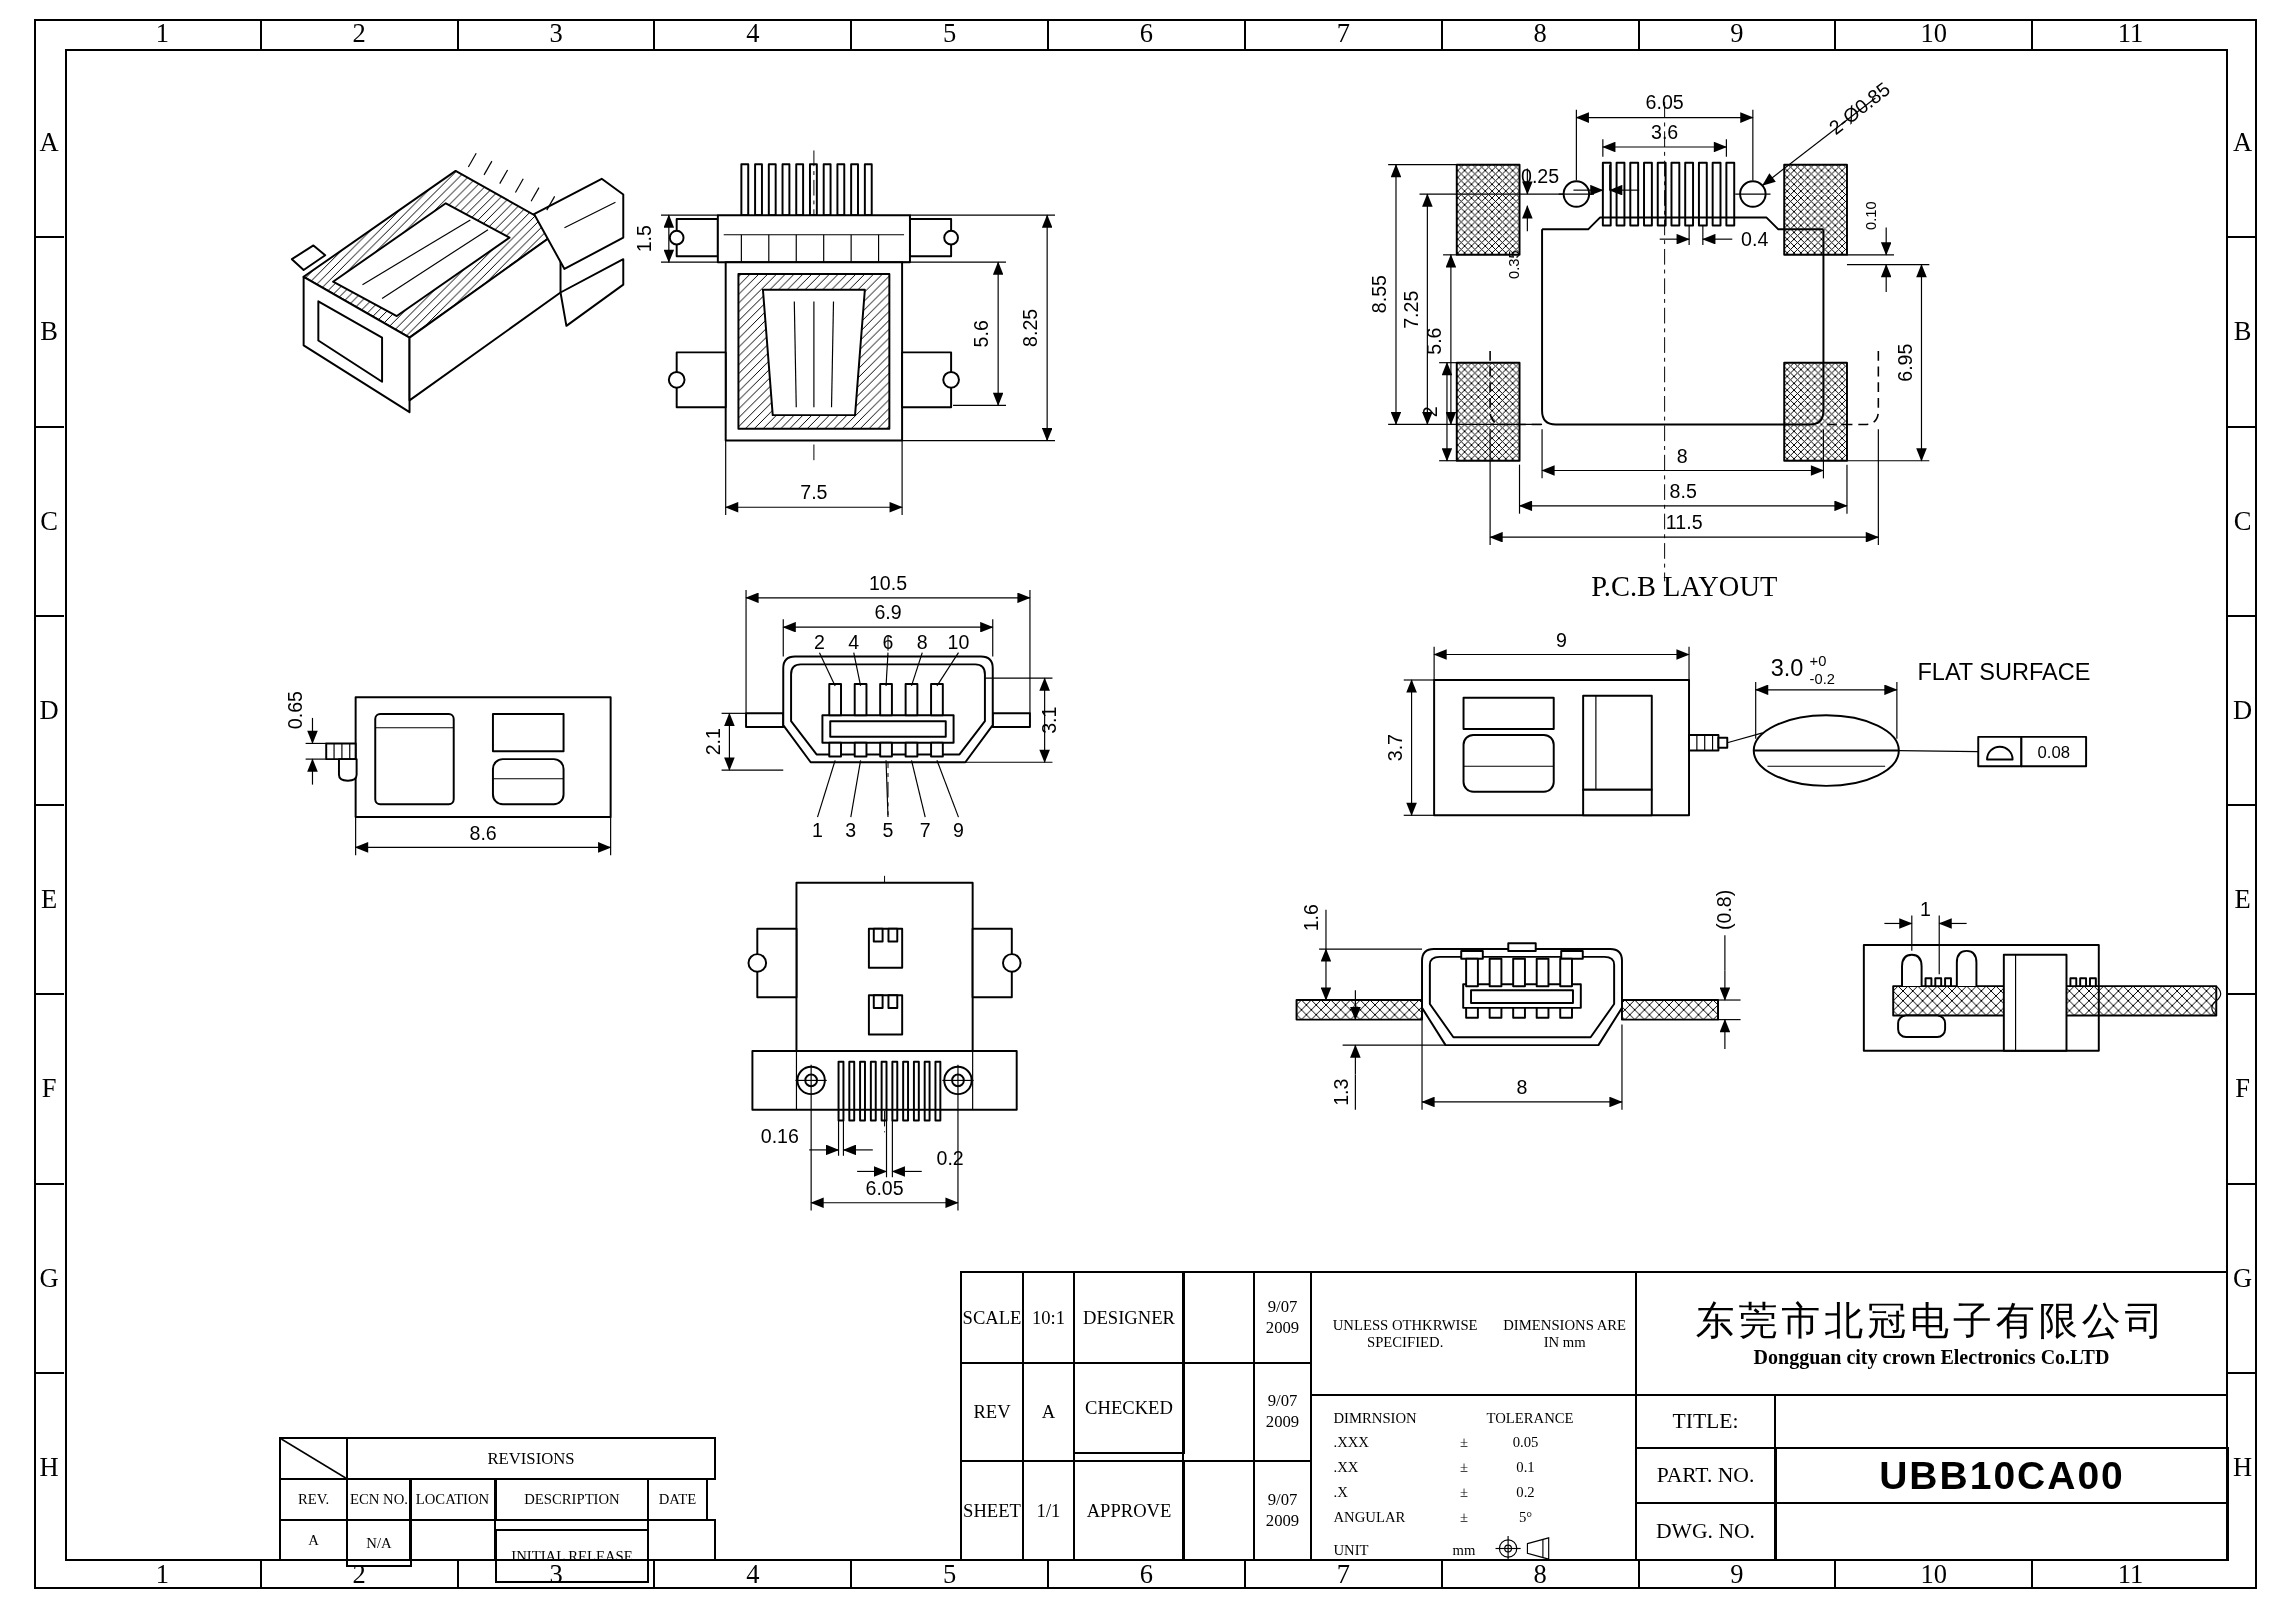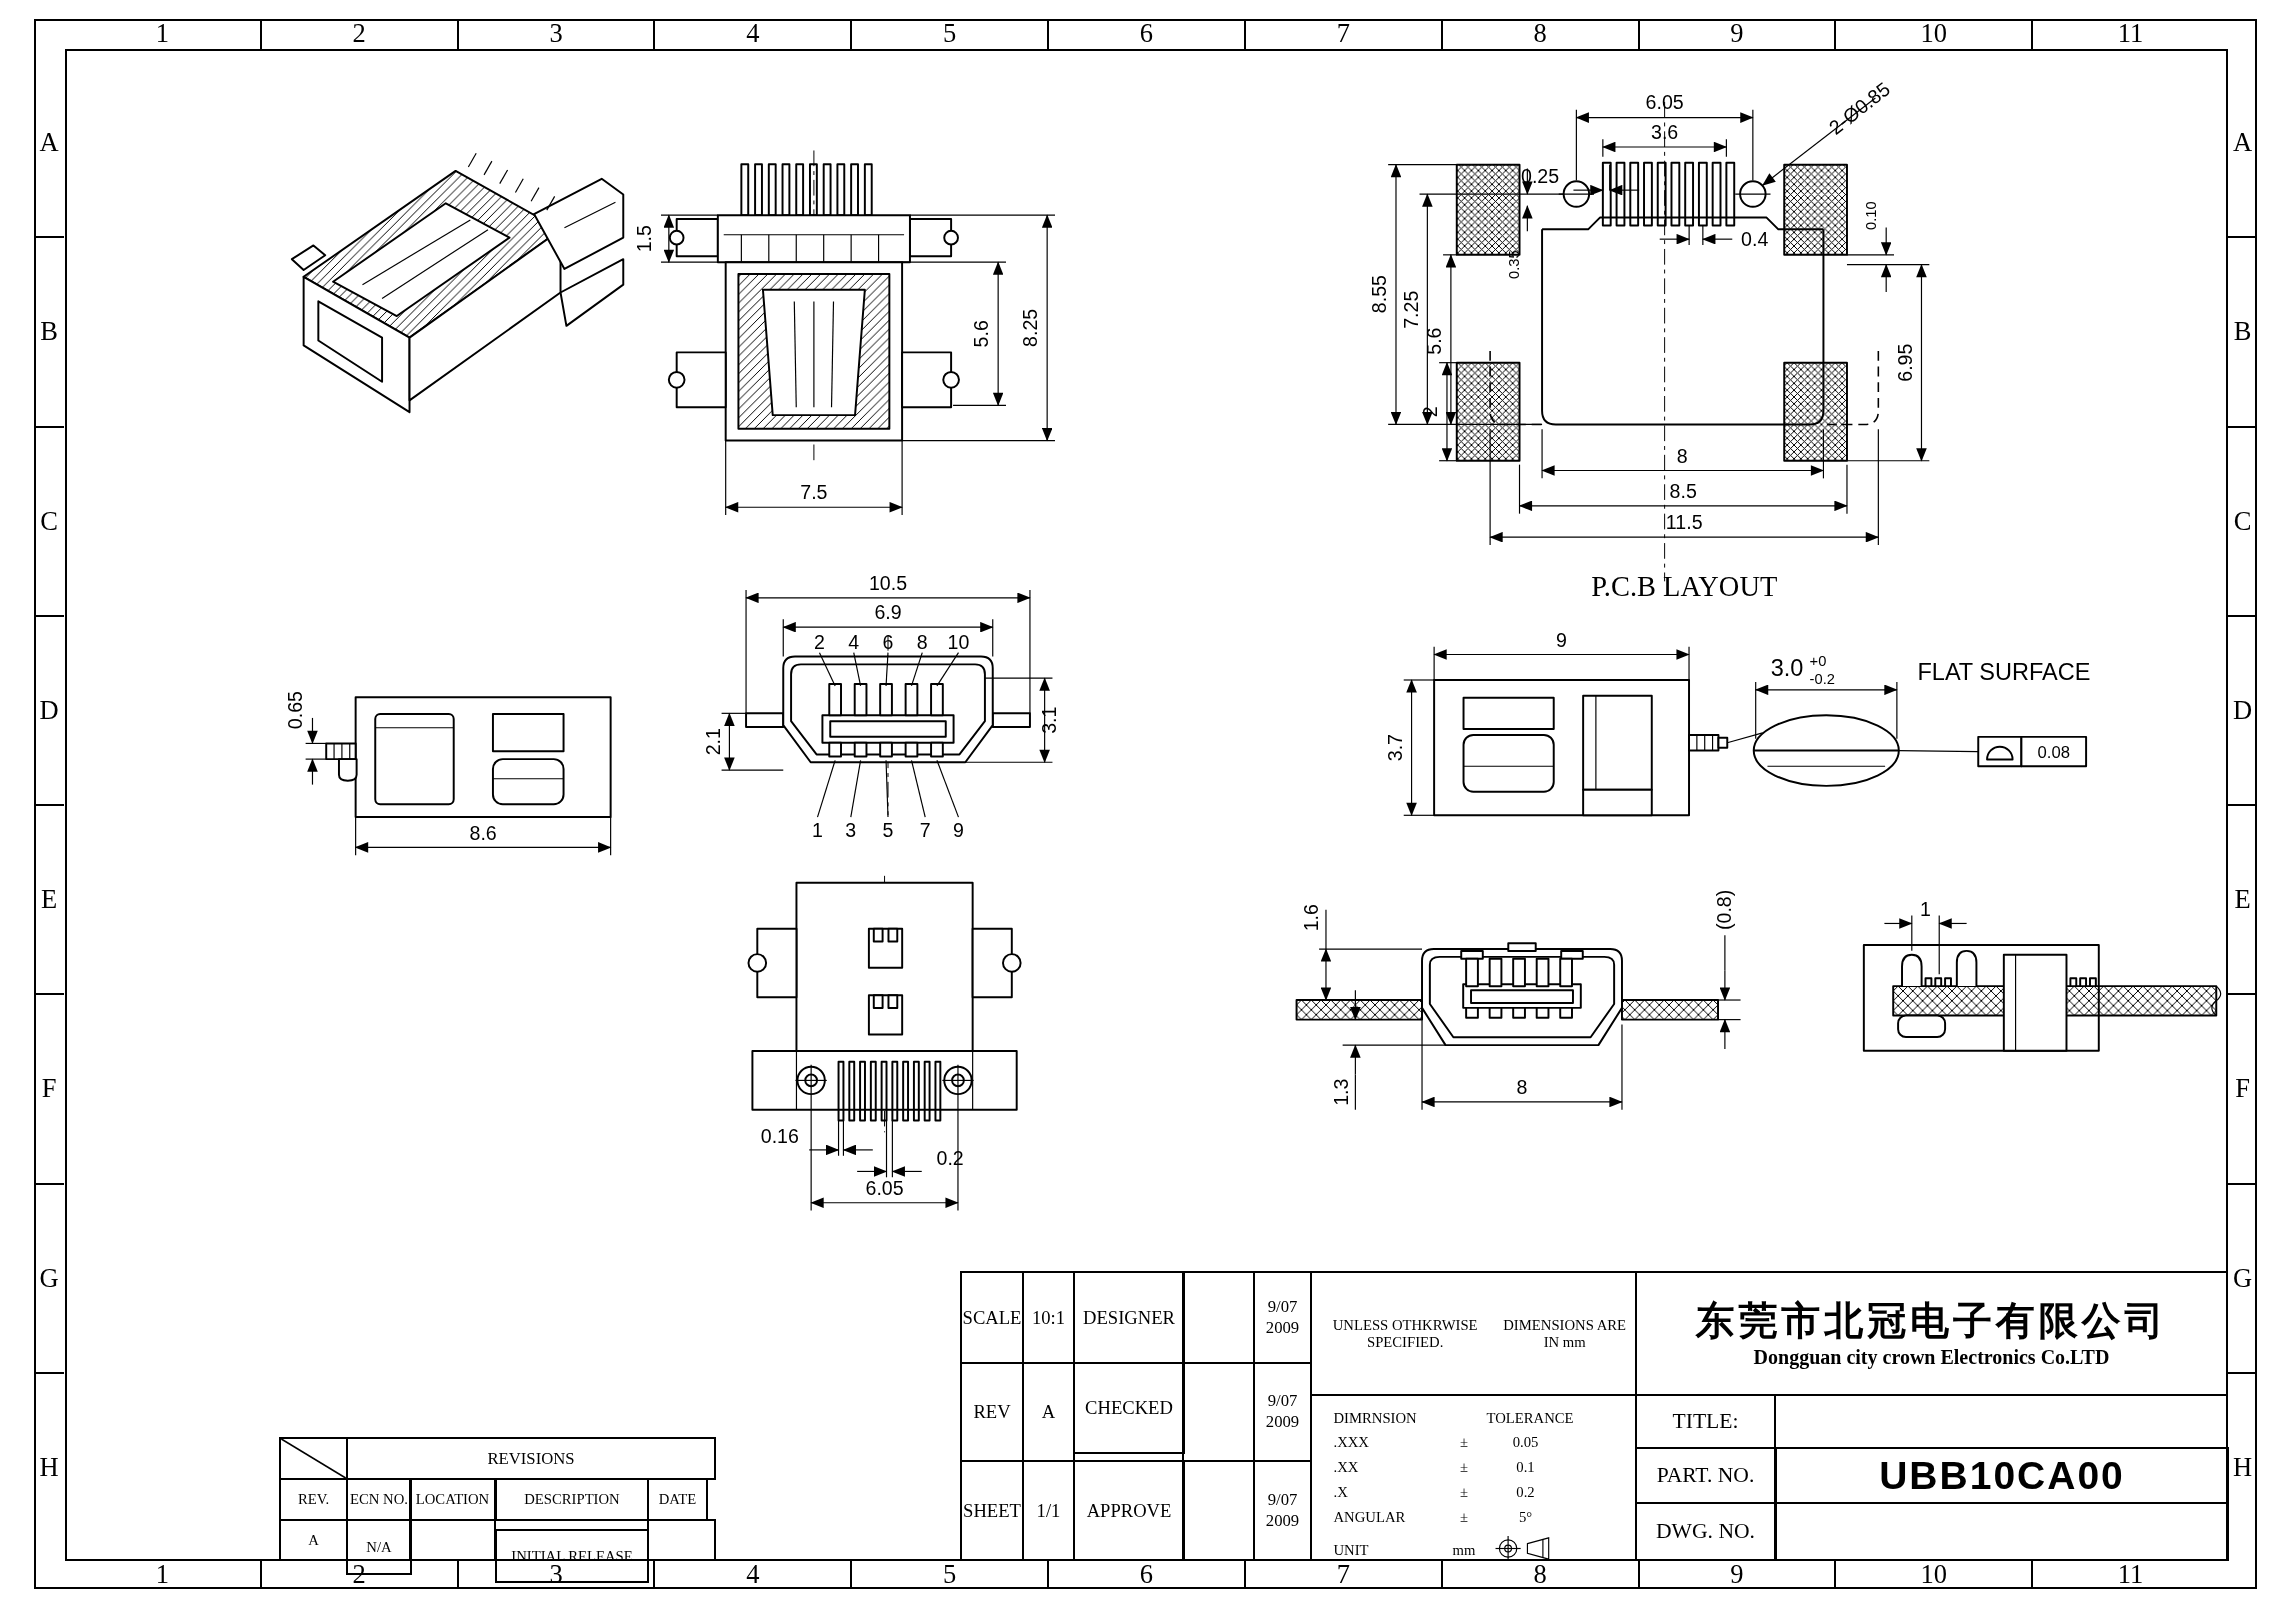--- a/index.html
+++ b/index.html
@@ -17,21 +17,21 @@
         display:flex;align-items:center;justify-content:center;text-align:center;}
   .f15{font-size:14.7px;} .f17{font-size:16.7px;} .f19{font-size:18.6px;} .f22{font-size:21.6px;}
   .dates{flex-direction:column;line-height:1.25;font-size:16.7px;}
   .notesbox{flex-direction:row;justify-content:space-around;font-size:14.7px;padding:7.8px 2px;}
   .tolbox{flex-direction:column;justify-content:flex-start;font-size:14.7px;padding:9.8px 7.8px 3.9px 7.8px;}
   .tolrow{display:flex;width:100%;justify-content:flex-start;margin:3.9px 0;}
   .tolrow .c1{width:108px;text-align:left;padding-left:13.7px;}
   .tolrow .c2{width:45px;text-align:center;}
   .tolrow .c3{width:78px;text-align:center;}
   .company{flex-direction:column;line-height:1.25;}
-  .company .cn{font-size:39px;letter-spacing:3.9px;font-family:"DejaVu Sans",sans-serif;font-weight:bold;}
+  .company .cn{font-size:39px;letter-spacing:3.9px;font-family:"DejaVu Sans",sans-serif;}
   .company .en{font-size:20px;font-weight:bold;font-family:"Liberation Serif",serif;}
   .bigval{font-family:"Liberation Sans",sans-serif;font-weight:bold;font-size:39px;letter-spacing:2px;}
   svg{position:absolute;overflow:visible;}
   svg text{font-family:"Liberation Sans",sans-serif;font-size:20px;fill:#000;}
   svg text.cad{font-family:"Liberation Serif",serif;font-size:29px;}
   svg text.sm{font-size:15px;}
   .o{fill:none;stroke:#000;stroke-width:2;stroke-linejoin:round;}
   .ow{fill:#fff;stroke:#000;stroke-width:2;stroke-linejoin:round;}
   .t{fill:none;stroke:#000;stroke-width:1.2;}
   .cl{fill:none;stroke:#000;stroke-width:1;stroke-dasharray:16 5 4 5;}
@@ -593,21 +593,21 @@
           <line x1="0" y1="0" x2="66" y2="40" stroke="#000" stroke-width="1.5"></line>
         </svg>
     </div>
     <div class="cell f17" style="left:67px;top:0;width:370px;height:43px;">REVISIONS</div>
     <div class="cell f15" style="left:0;top:41px;width:69px;height:43px;">REV.</div>
     <div class="cell f15" style="left:67px;top:41px;width:66px;height:43px;">ECN NO.</div>
     <div class="cell f15" style="left:130px;top:41px;width:87px;height:43px;">LOCATION</div>
     <div class="cell f15" style="left:216px;top:41px;width:154px;height:43px;">DESCRIPTION</div>
     <div class="cell f15" style="left:368px;top:41px;width:61px;height:43px;">DATE</div>
     <div class="cell f15" style="left:0;top:82px;width:69px;height:42px;">A</div>
-    <div class="cell f15" style="left:67px;top:82px;width:66px;height:56px;">N/A</div>
+    <div class="cell f15" style="left:67px;top:82px;width:66px;height:48px;">N/A</div>
     <div class="cell f15" style="left:130px;top:82px;width:87px;height:42px;"></div>
     <div class="cell f15" style="left:216px;top:92px;width:154px;height:54px;">INITIAL RELEASE</div>
     <div class="cell f15" style="left:368px;top:82px;width:69px;height:42px;"></div>
   </div>
 
   <div class="abs" style="left:960px;top:1271px;width:1268px;height:290px;">
 
     <div class="cell f19" style="left:0;top:0;width:64px;height:93px;">SCALE</div>
     <div class="cell f19" style="left:62px;top:0;width:53px;height:93px;">10:1</div>
     <div class="cell f19" style="left:113px;top:0;width:112px;height:93px;">DESIGNER</div>

